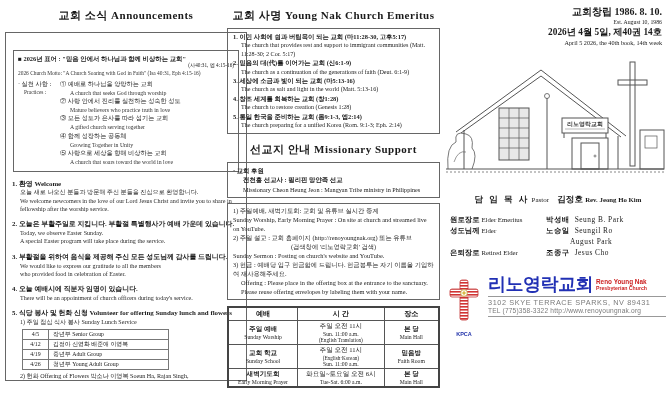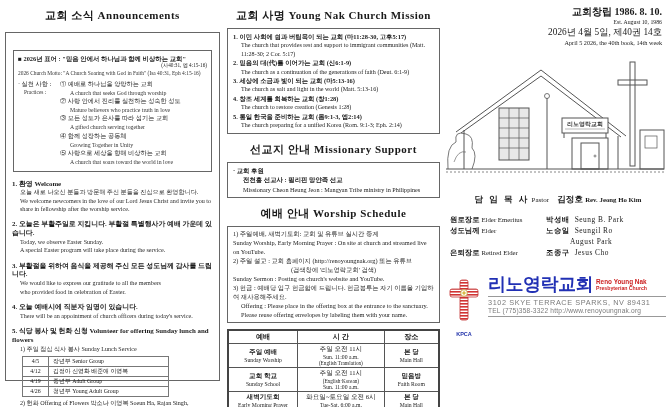--- a/index.html
+++ b/index.html
@@ -3,21 +3,21 @@
 <meta charset="utf-8">
 <style>
   * { margin:0; padding:0; box-sizing:border-box; }
   html,body { width:670px; height:407px; background:#f6f6f4; }
   body { font-family:"Liberation Serif","DejaVu Serif",serif; color:#1a1a1a; }
   .page { position:relative; width:670px; height:407px; background:#ffffff; overflow:hidden; }
 
   .sec-title { text-align:center; font-weight:bold; font-size:11px; letter-spacing:.5px; }
 
   
-  .col-left { position:absolute; left:5px; top:8px; width:215px; }
+  .col-left { position:absolute; left:5px; top:8px; width:242px; }
   .outer-box { border:1px solid #666; margin-top:9px; padding:5px 6px; height:349px; }
   .motto-box { border:1px solid #666; margin:12px 1px 8px 1px; padding:3px 4px 4px 4px; font-size:6.2px; line-height:1.45; }
   .motto-head { font-weight:bold; font-size:6.4px; }
   .motto-ref { font-size:5.2px; text-align:right; margin-top:-1px; }
   .motto-en { font-size:5.4px; color:#333; }
   .practice-row { display:flex; }
   .practice-ko { font-size:6.2px; }
   .practice-en { font-size:5.8px; color:#333; padding-left:10px; }
   .ann-item { margin-top:7px; }
   .ann-head { font-weight:bold; font-size:6.9px; line-height:1.3; }
@@ -45,21 +45,21 @@
   .wtable th { font-size:7.2px; font-weight:bold; }
   .w-ko { font-size:6.6px; font-weight:bold; display:block; }
   .w-en { font-size:5.7px; display:block; color:#222; }
   .w-sub { font-size:5.2px; display:block; color:#222; }
 
   
   .col-right { position:absolute; left:444px; top:5px; width:222px; }
   .masthead { text-align:right; padding-right:4px; }
   .mh-ko1 { font-weight:bold; font-size:10px; }
   .mh-en1 { font-size:5.8px; color:#222; }
-  .mh-ko2 { font-weight:normal; font-size:9.3px; margin-top:1px; }
+  .mh-ko2 { font-weight:bold; font-size:9.3px; margin-top:1px; }
   .mh-en2 { font-size:6.2px; color:#222; }
   .drawing-wrap { margin-top:4px; }
   .staff { margin-top:14px; padding-left:6px; }
   .pastor-row { font-size:8.6px; text-align:center; margin-bottom:8px; }
   .pastor-ko { font-weight:bold; letter-spacing:2px; }
   .pastor-en-label { font-size:7px;margin-top:32px; }
   .pastor-name { font-weight:bold; padding-left:6px; }
   .pastor-name-en { font-size:6.8px; font-weight:bold; }
   .staff-grid { font-size:7.4px; }
   .staff-row { display:flex; line-height:1.5; }
@@ -158,42 +158,41 @@
         </tr>
       </tbody>
         </table>
 
       <div class="flowers">2) 헌화 Offering of Flowers   박소냐 이영복 Soeun Ha, Rajan Singh,</div>
 
     </div>
   </div>
 
   <div class="col-mid">
-    <div class="sec-title">교회 사명 Young Nak Church Mission</div>
+    <div class="sec-title">교회 사명 Young Nak Church Emeritus</div>
     <div class="mid-box">
       <div class="mission-item-ko">1. 이민 사회에 쉼과 버팀목이 되는 교회 (마11:28-30, 고후5:17)</div>
       <div class="mission-item-en">The church that provides rest and support to immigrant communities (Matt. 11:28-30; 2 Cor. 5:17)</div>
       <div class="mission-item-ko">2. 믿음의 대(代)를 이어가는 교회 (신6:1-9)</div>
       <div class="mission-item-en">The church as a continuation of the generations of faith (Deut. 6:1-9)</div>
       <div class="mission-item-ko">3. 세상에 소금과 빛이 되는 교회 (마5:13-16)</div>
       <div class="mission-item-en">The church as salt and light in the world (Matt. 5:13-16)</div>
       <div class="mission-item-ko">4. 창조 세계를 회복하는 교회 (창1:28)</div>
       <div class="mission-item-en">The church to restore creation (Genesis 1:28)</div>
       <div class="mission-item-ko">5. 통일 한국을 준비하는 교회 (롬9:1-3, 엡2:14)</div>
       <div class="mission-item-en">The church preparing for a unified Korea (Rom. 9:1-3; Eph. 2:14)</div>
     </div>
 
     <div class="sec-title mid-gap">선교지 안내 Missionary Support</div>
     <div class="mid-box">
       <div class="missionary-line missionary-bullet">·  교회 후원</div>
       <div class="missionary-line" style="padding-left:10px; font-weight:bold;">전천흥 선교사 : 필리핀 망얀족 선교</div>
       <div class="missionary-line missionary-en" style="padding-left:10px;">Missionary Cheon Heung Jeon : Mangyan Tribe ministry in Philippines</div>
     </div>
 
-    <div class="sec-title mid-gap">예배 안내 Worship Schedule</div>
     <div class="mid-box">
       <div class="worship-note">1) 주일예배, 새벽기도회: 교회 및 유튜브 실시간 중계</div>
       <div class="worship-note en">Sunday Worship, Early Morning Prayer : On site at church and streamed live on YouTube.</div>
       <div class="worship-note">2) 주일 설교 : 교회 홈페이지 (http://renoyoungnak.org) 또는 유튜브</div>
       <div class="worship-note center-note">(검색창에 '리노영락교회' 검색)</div>
       <div class="worship-note en">Sunday Sermon : Posting on church's website and YouTube.</div>
       <div class="worship-note">3) 헌금 : 예배당 입구 헌금함에 드립니다. 헌금봉투는 자기 이름을 기입하여 재사용해주세요.</div>
       <div class="worship-note en indent1">Offering : Please place in the offering box at the entrance to the sanctuary. Please reuse offering envelopes by labeling them with your name.</div>
     </div>
 

